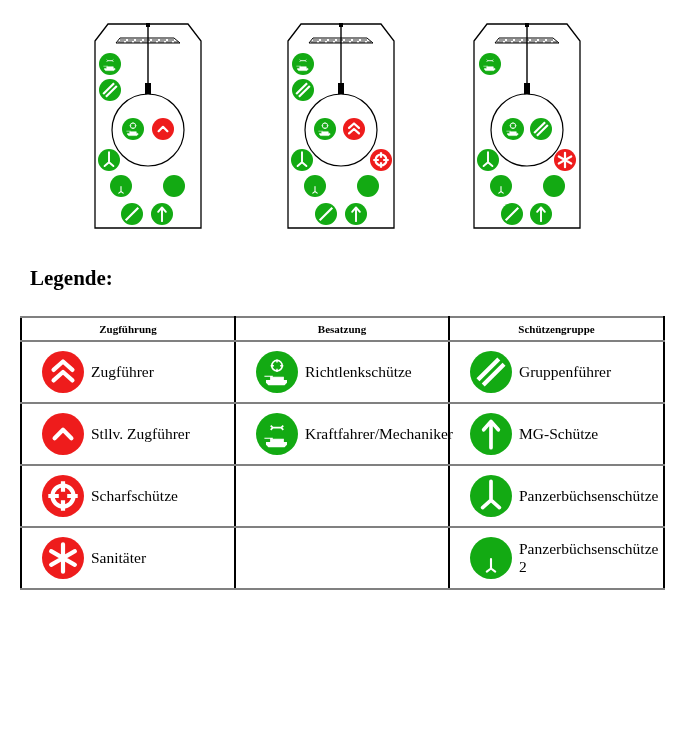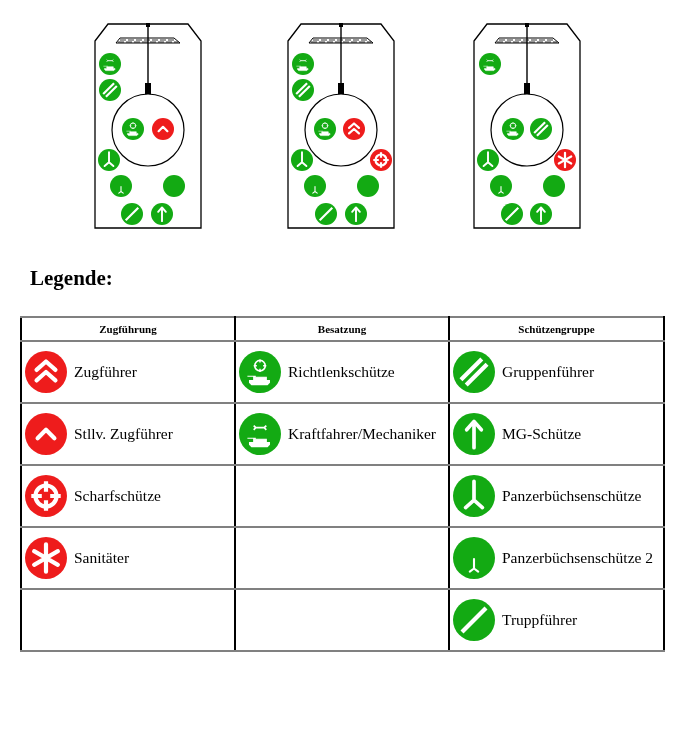--- a/index.html
+++ b/index.html
@@ -13,21 +13,21 @@
 
   .legend-title { position:absolute; left:30px; top:266px; font-size:21px; font-weight:bold; margin:0; }
 
   table.legend { position:absolute; left:20px; top:316px; border-collapse:collapse; table-layout:fixed; width:643px; }
   table.legend th, table.legend td {
     border-left:2px solid #000; border-right:2px solid #000;
     border-top:2px solid #808080; border-bottom:2px solid #808080;
     padding:0; }
   table.legend th { height:22px; font-size:11px; font-weight:bold; text-align:center; }
   table.legend td { height:60px; font-size:15.5px; vertical-align:middle; }
-  .cell { display:flex; align-items:center; padding-left:3px; }
+  .cell { display:flex; align-items:center; padding-left:20px; }
   .cell svg { flex:none; margin-right:7px; }
 </style>
 </head>
 <body>
 
 <svg width="0" height="0" style="position:absolute">
   <defs>
     <symbol id="s-zugfuehrer" viewBox="0 0 40 40">
       <circle cx="20" cy="20" r="20" fill="#ee1c1c"></circle>
       <path d="M11 18 L20 10 L29 18 M11 28 L20 20 L29 28" fill="none" stroke="#fff" stroke-width="4" stroke-linecap="round" stroke-linejoin="round"></path>
@@ -293,26 +293,14 @@
       <td></td>
       <td>
           <div class="cell">
         <svg width="42" height="42">
               <use href="#s-pzb2"></use>
             </svg>
         <span>Panzerbüchsenschütze 2</span>
           </div>
         </td>
     </tr>
-    <tr>
-      <td></td>
-      <td></td>
-      <td>
-          <div class="cell">
-        <svg width="42" height="42">
-              <use href="#s-trupp"></use>
-            </svg>
-        <span>Truppführer</span>
-          </div>
-        </td>
-    </tr>
   </tbody>
 </table>
 
 </body></html>

